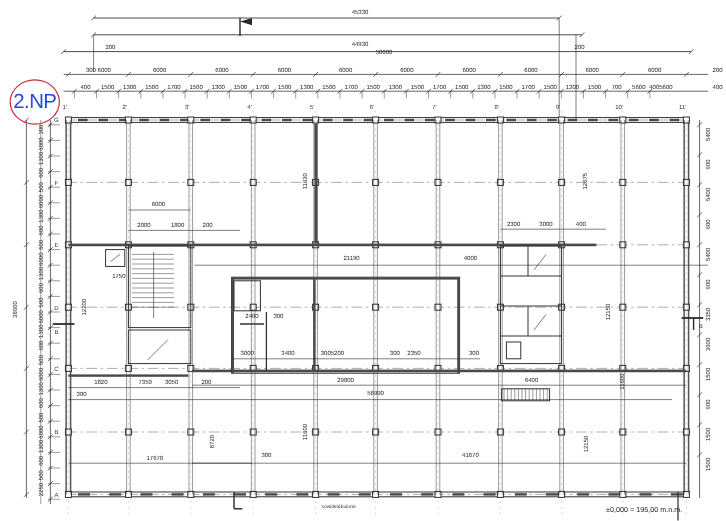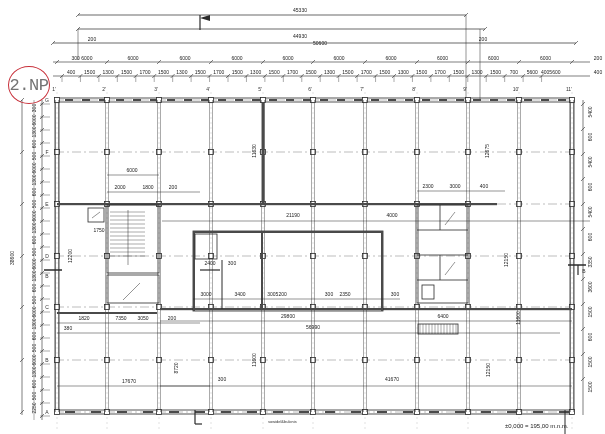--- a/index.html
+++ b/index.html
@@ -1,21 +1,21 @@
 <!DOCTYPE html>
 <html><head>
 <meta charset="utf-8">
 <style>
   html,body{margin:0;padding:0;background:#fff;}
   body{width:605px;height:434px;overflow:hidden;position:relative;font-family:"Liberation Sans",sans-serif;}
   #plan{position:absolute;left:0;top:0;width:605px;height:434px;}
   .dim{font-family:"Liberation Sans",sans-serif;font-size:5px;fill:#222;}
   .dimv{font-family:"Liberation Sans",sans-serif;font-size:5px;fill:#222;}
   .axis{font-family:"Liberation Sans",sans-serif;font-size:5px;fill:#333;}
-  .floor-label{position:absolute;left:8px;top:66px;width:40px;height:36px;border:1.3px solid #c8303a;border-radius:50%;display:flex;align-items:center;justify-content:center;font-size:17px;color:#737373;font-family:Liberation Mono, monospace;letter-spacing:-0.5px;}
+  .floor-label{position:absolute;left:8px;top:66px;width:40px;height:36px;border:1.3px solid #c8303a;border-radius:50%;display:flex;align-items:center;justify-content:center;font-size:17px;color:#1d4ed8;font-family:Liberation Sans, sans-serif;letter-spacing:-0.5px;}
   .elevation{position:absolute;left:505px;top:423px;font-size:6px;color:#222;font-family:"Liberation Sans",sans-serif;}
   .drawing-label{position:absolute;left:268px;top:419px;font-size:4px;color:#333;font-family:"Liberation Sans",sans-serif;}
 </style>
 </head>
 <body>
 
 <svg id="plan" viewBox="0 0 605 434" xmlns="http://www.w3.org/2000/svg">
 
 <line x1="78" y1="15" x2="466" y2="15" stroke="#2a2a2a" stroke-width="0.7"></line>
     <line x1="76" y1="17" x2="80" y2="13" stroke="#2a2a2a" stroke-width="0.6"></line>

